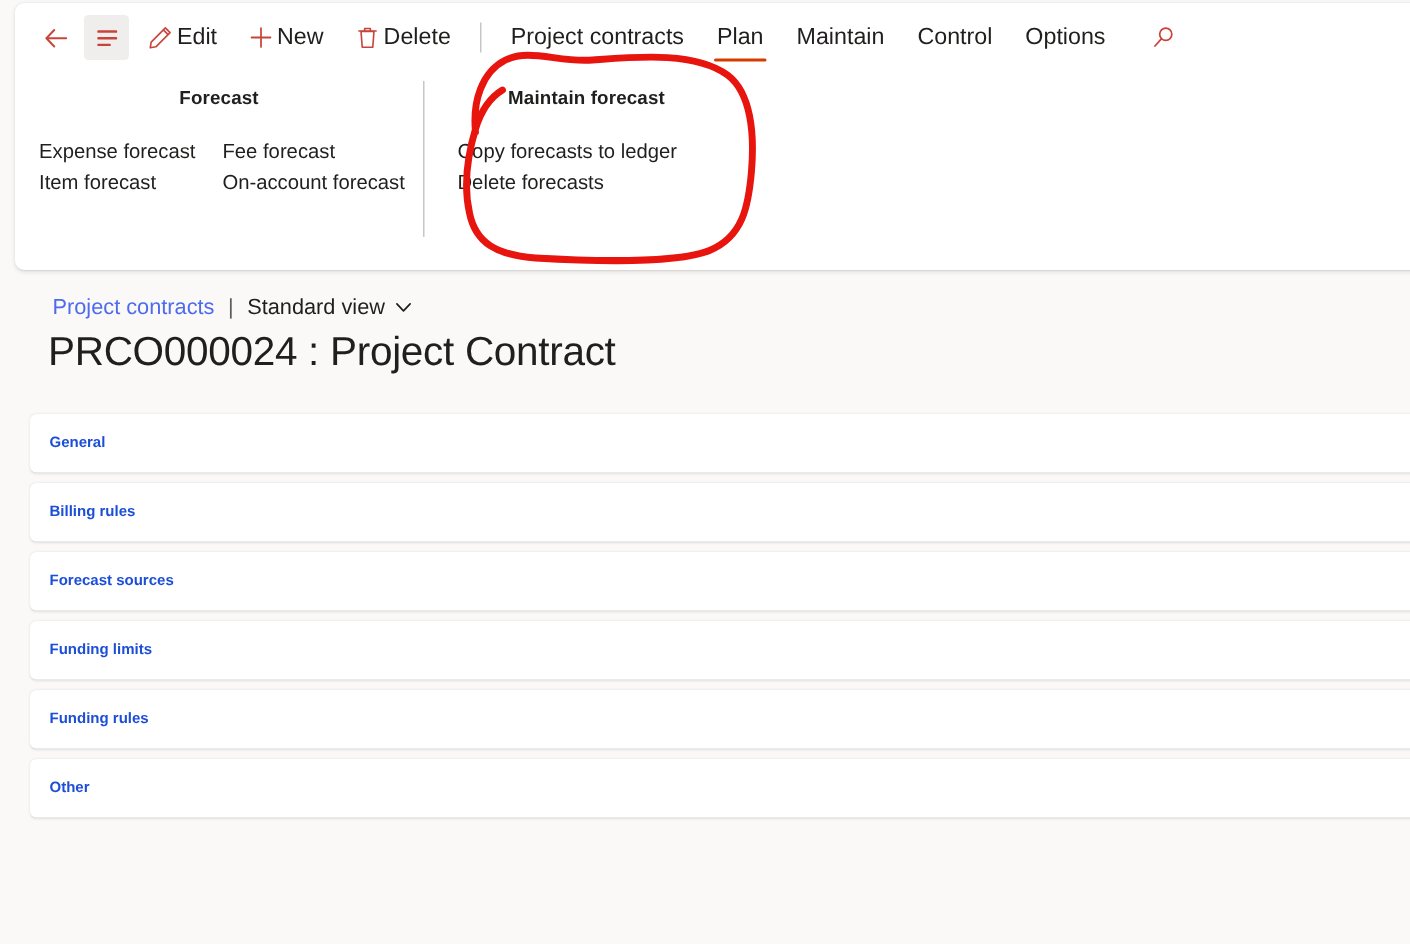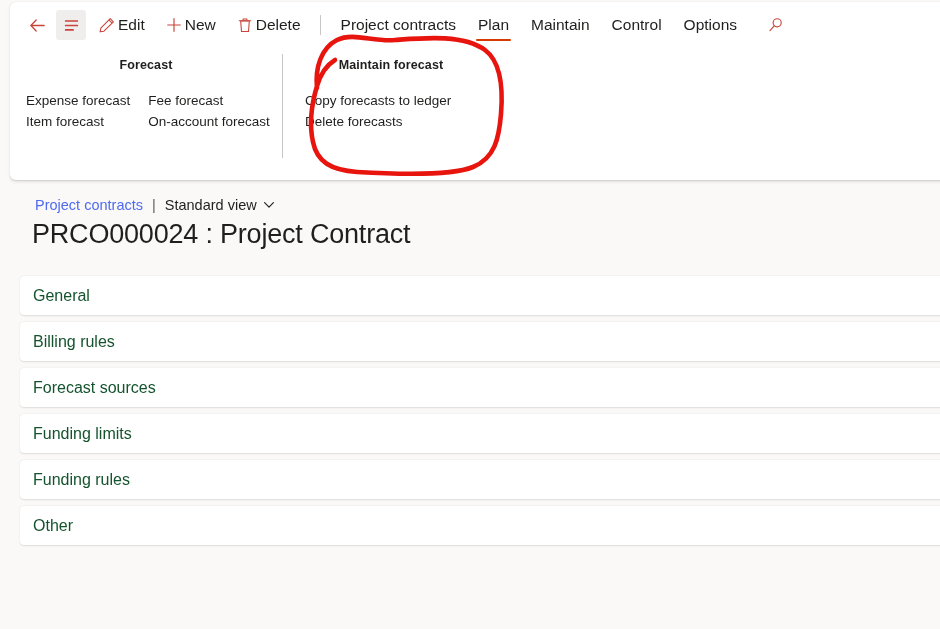--- a/index.html
+++ b/index.html
@@ -250,23 +250,23 @@
     border-radius: 4px;
     margin-bottom: 7px;
     display: flex;
     align-items: center;
     padding-left: 13px;
     box-shadow: 0 0.6px 1.8px rgba(0,0,0,0.10), 0 0.15px 0.5px rgba(0,0,0,0.07);
     cursor: pointer;
     box-sizing: border-box;
   }
   .fasttab-label {
-    font-size: 16px;
-    font-weight: normal;
-    color: #14532d;
+    font-size: 10px;
+    font-weight: bold;
+    color: #1d4ed8;
     user-select: none;
   }
 </style>
 </head>
 <body>
 
 <div id="app">
 
   <div class="ribbon-card">
 

